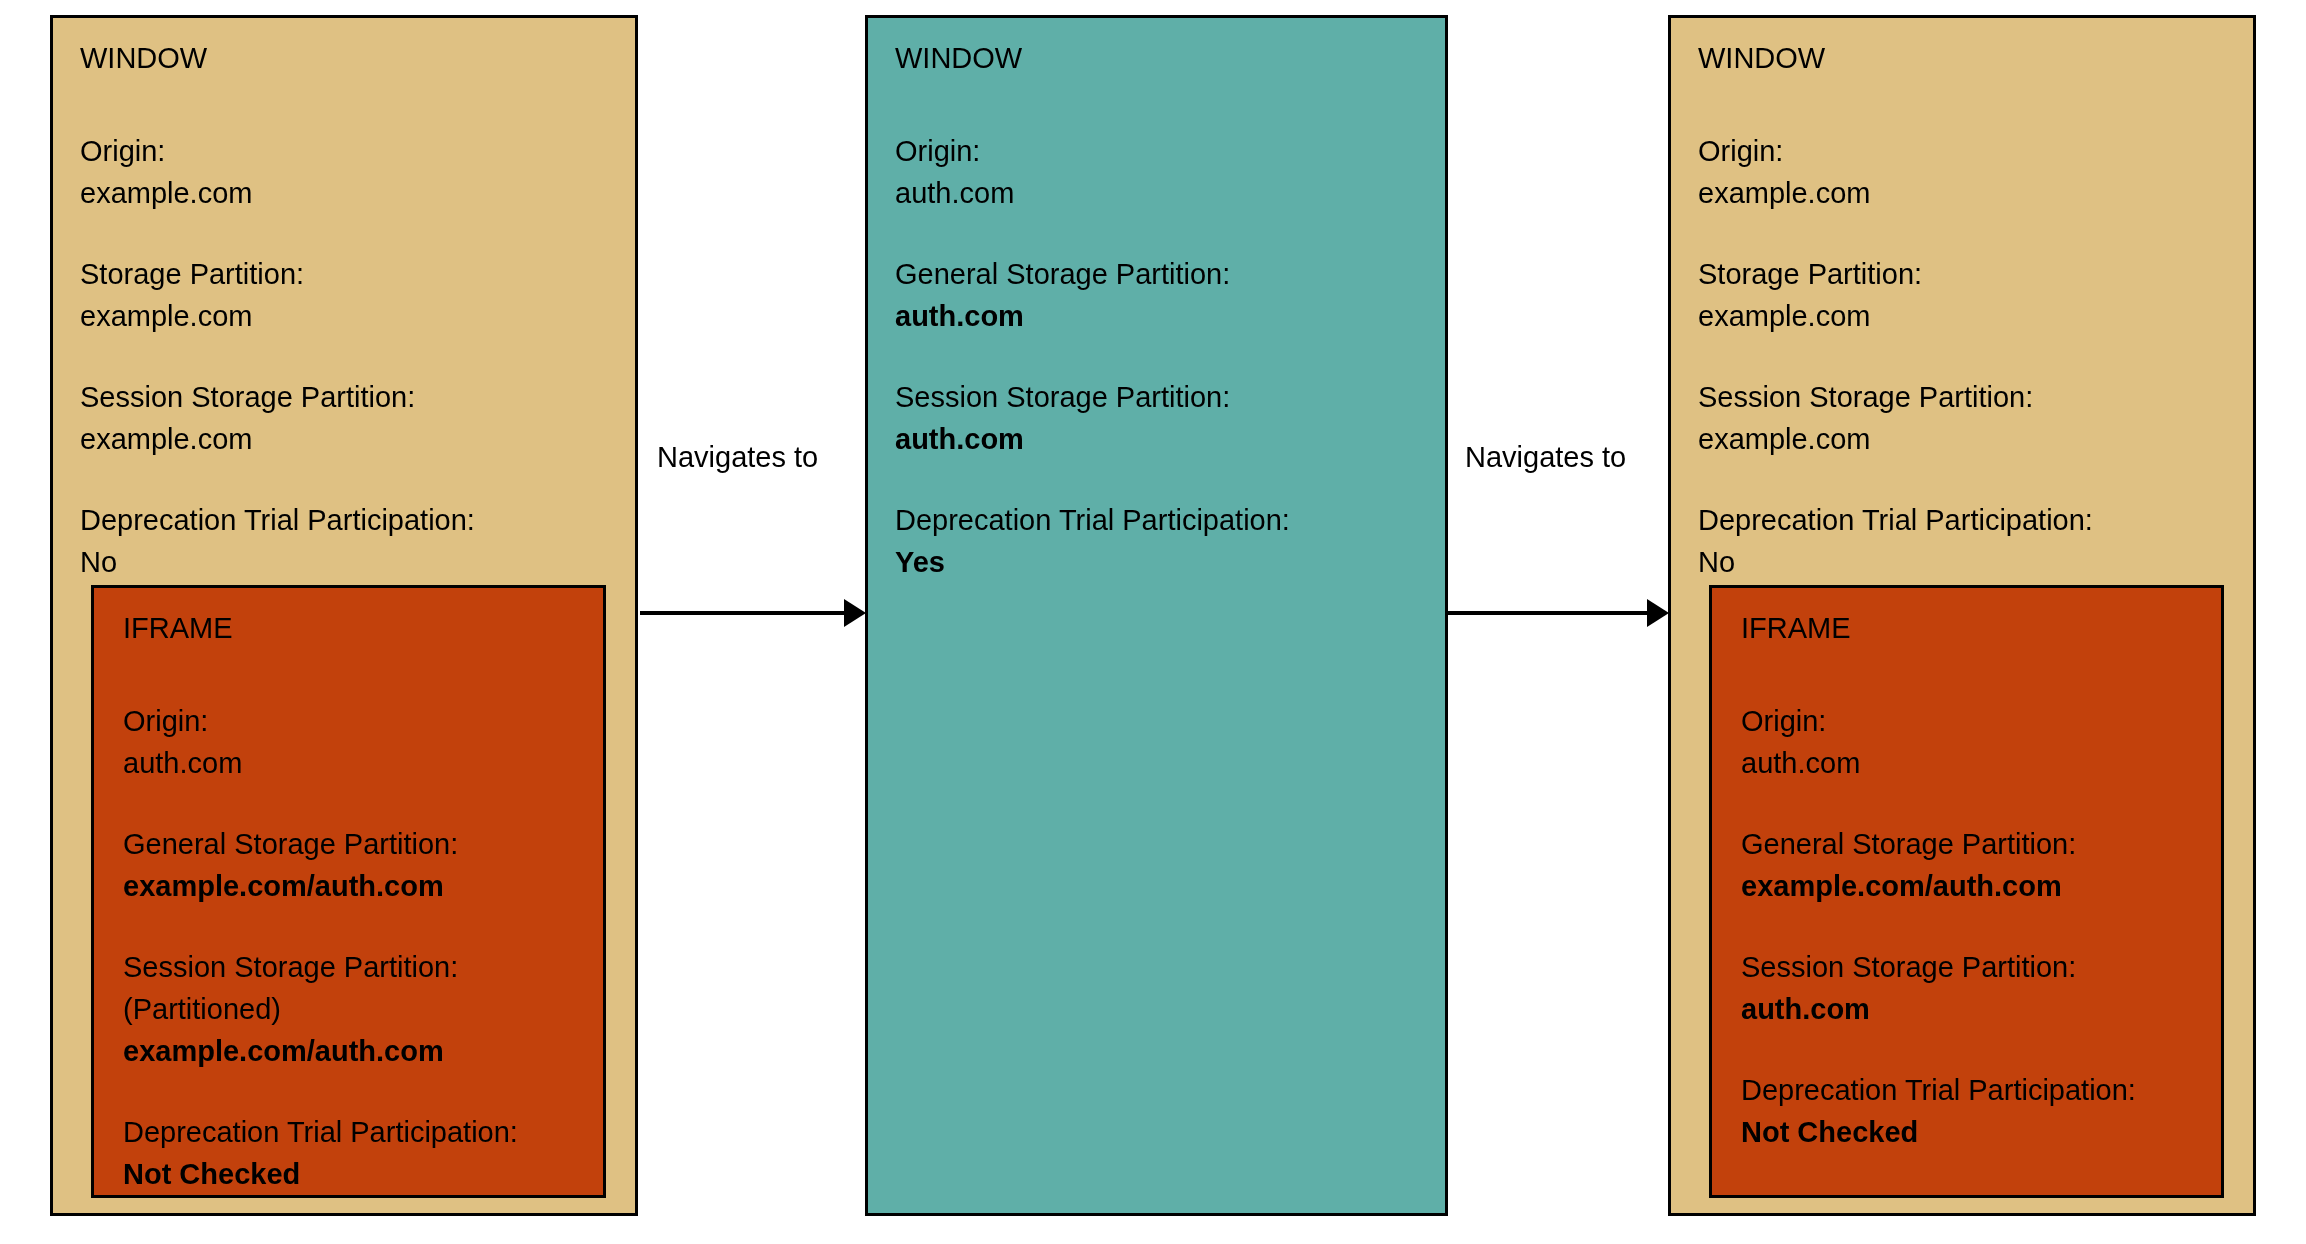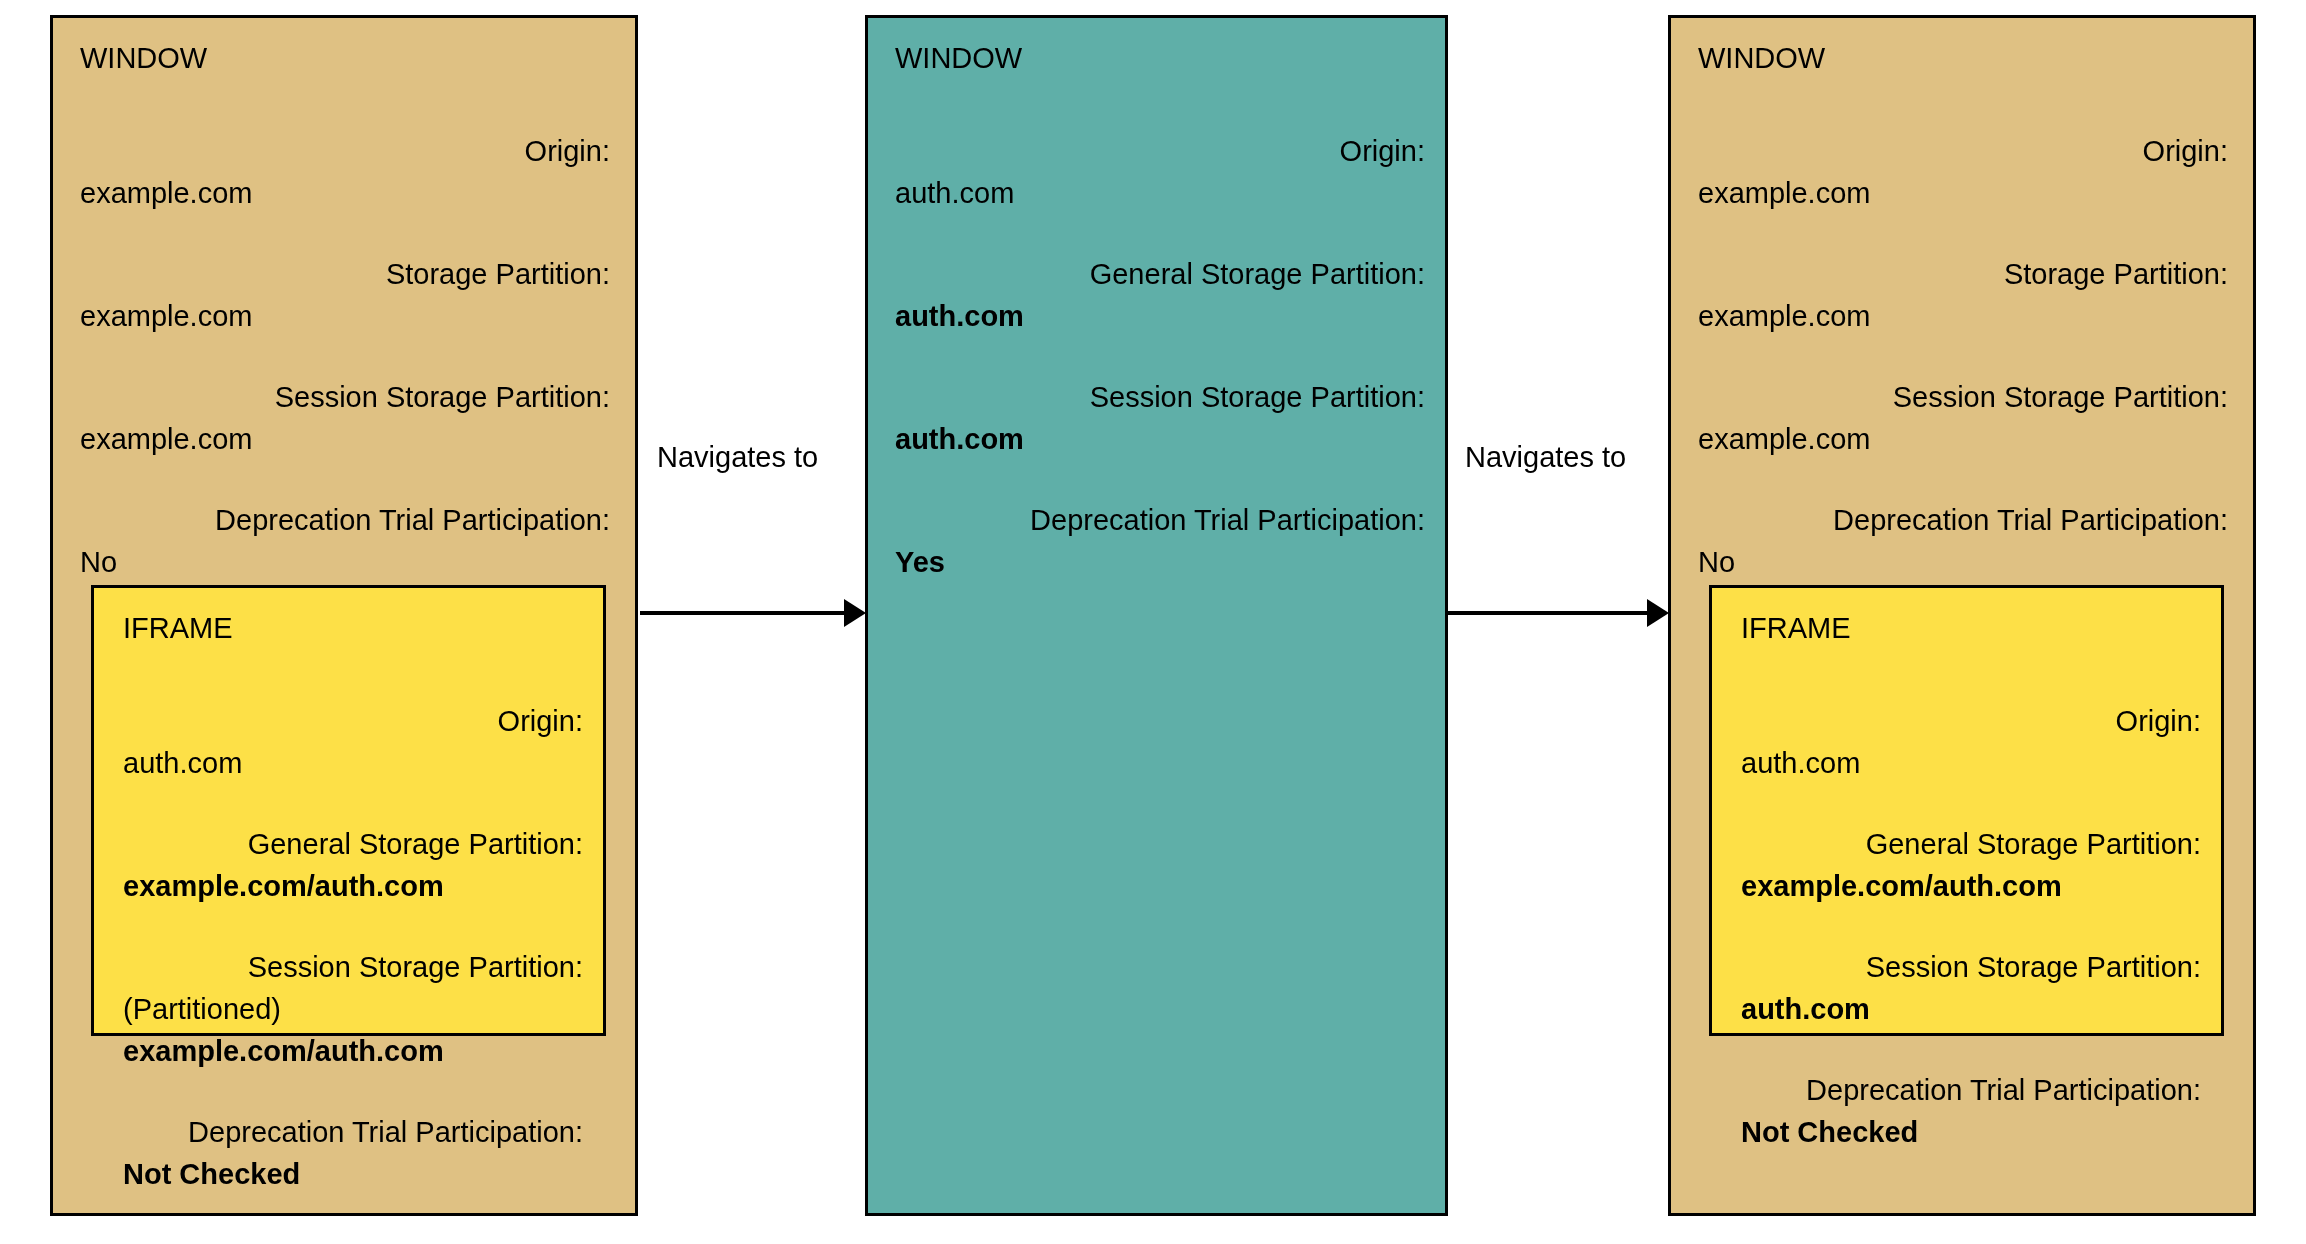--- a/index.html
+++ b/index.html
@@ -56,44 +56,43 @@
 
   .field {
     margin-bottom: 39px;
   }
   .field:last-child { margin-bottom: 0; }
 
   .field-label {
     font-size: 29px;
     line-height: 42px;
     white-space: nowrap;
-    text-align: right;
   }
   .field-sub {
     font-size: 29px;
     line-height: 42px;
     white-space: nowrap;
   }
   .field-value {
     font-size: 29px;
     line-height: 42px;
     white-space: nowrap;
   }
   .field-value.bold { font-weight: bold; }
 
   
   .iframe-box {
     position: absolute;
     box-sizing: border-box;
     border: 3px solid #000000;
-    background: #fde047;
+    background: #c2410c;
     left: 38px;
     top: 567px;
     width: 515px;
-    height: 451px;
+    height: 613px;
   }
   .iframe-box .panel-title {
     left: 29px;
     top: 23px;
   }
   .iframe-box .field-list {
     left: 29px;
     top: 112px;
     width: 460px;
   }

